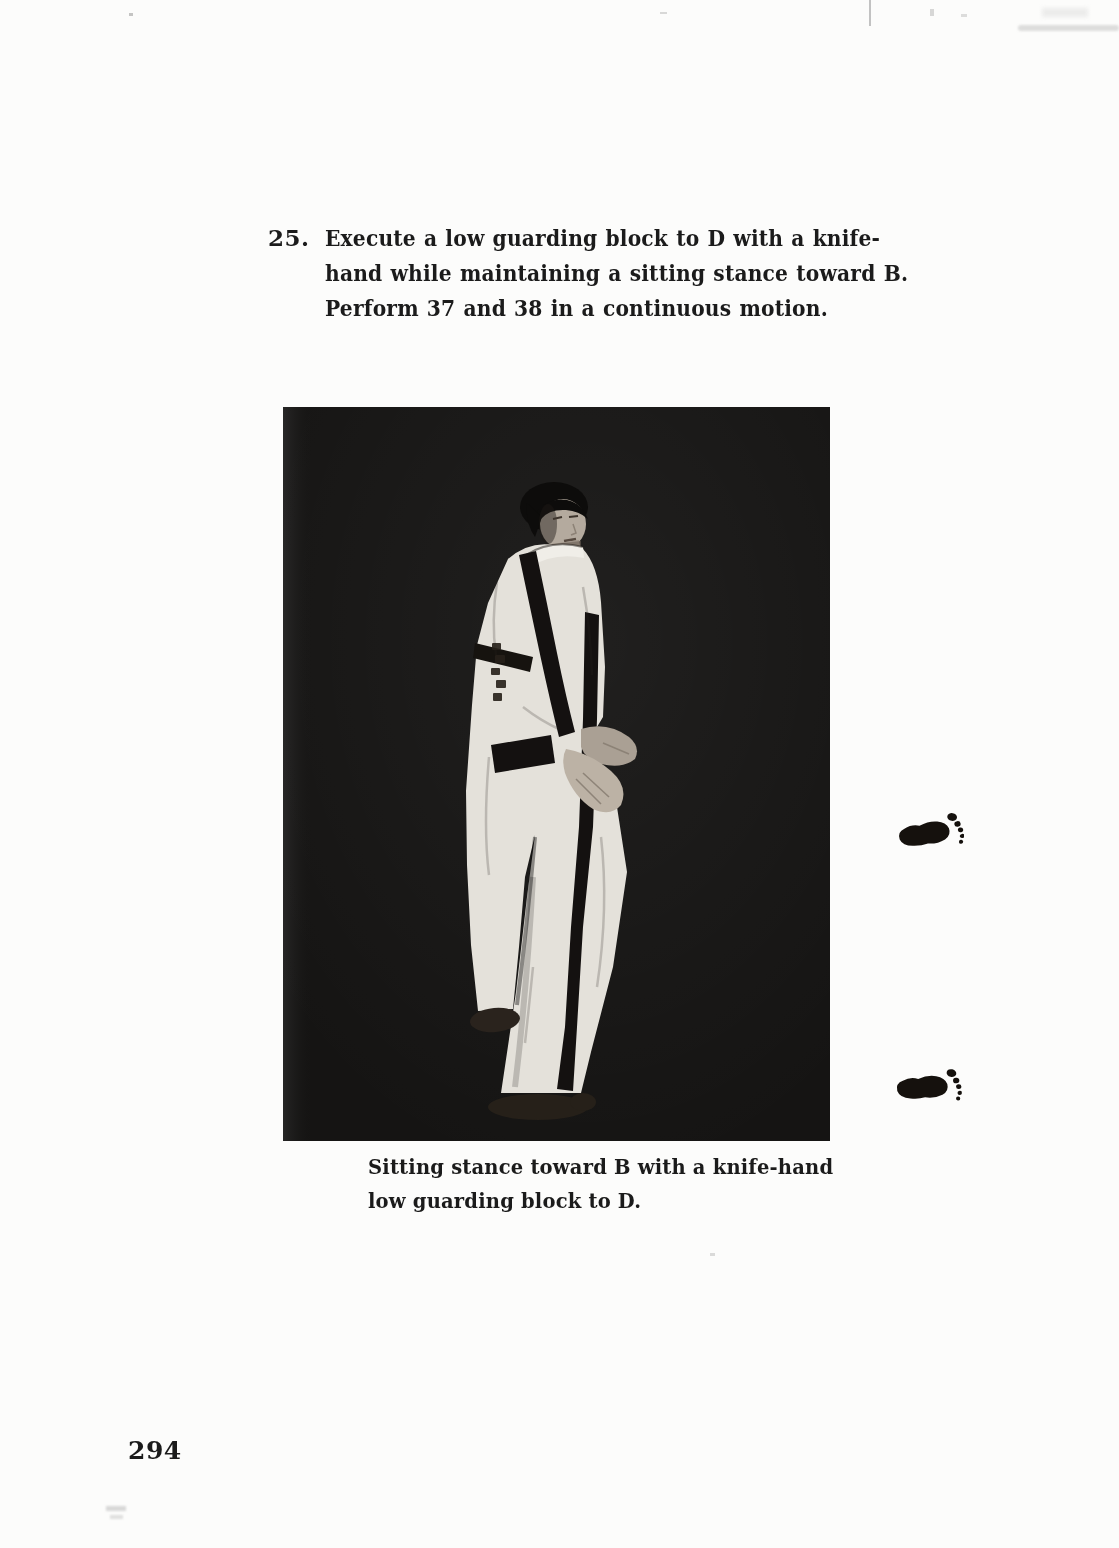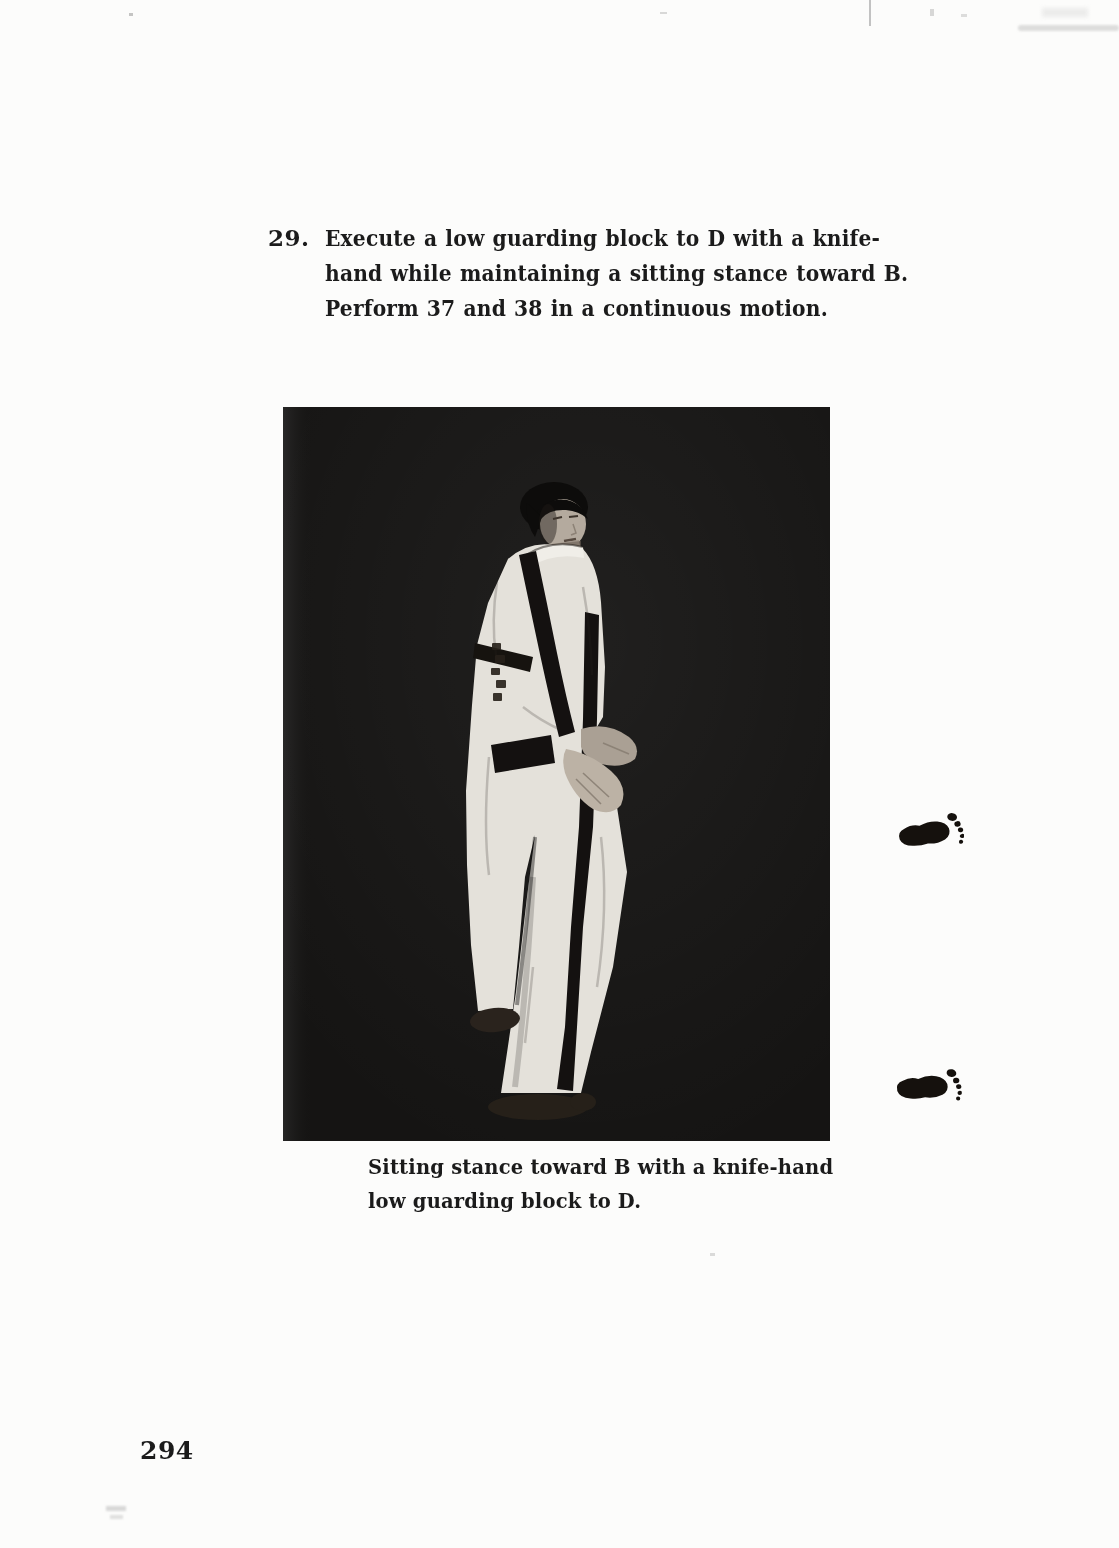--- a/index.html
+++ b/index.html
@@ -36,21 +36,21 @@
   .cap-line{
     font-size:21px;font-weight:bold;line-height:34px;white-space:nowrap;
     letter-spacing:.2px;
   }
   
   .footprint{position:absolute;}
   .fp-top{left:894px;top:812px;}
   .fp-bottom{left:892px;top:1066px;transform:rotate(3deg);}
   
   .pagenum{
-    position:absolute;left:140px;top:1436px;
+    position:absolute;left:128px;top:1436px;
     font-size:25px;font-weight:bold;letter-spacing:.5px;
   }
   
   .art{position:absolute;}
   .a1{left:869px;top:0;width:2px;height:26px;background:rgba(125,125,125,.45);}
   .a2{left:1018px;top:25px;width:101px;height:6px;background:rgba(175,175,175,.4);border-radius:3px;filter:blur(1px);}
   .a3{left:1042px;top:8px;width:46px;height:9px;background:rgba(205,205,205,.35);filter:blur(2px);}
   .a4{left:129px;top:13px;width:4px;height:3px;background:rgba(140,140,140,.5);}
   .a5{left:930px;top:9px;width:4px;height:7px;background:rgba(160,160,160,.4);}
   .a6{left:961px;top:14px;width:6px;height:3px;background:rgba(160,160,160,.35);}
@@ -58,21 +58,21 @@
   .a8{left:106px;top:1506px;width:20px;height:5px;background:rgba(150,150,150,.35);filter:blur(1px);}
   .a9{left:110px;top:1515px;width:13px;height:4px;background:rgba(160,160,160,.3);filter:blur(1px);}
   .a10{left:710px;top:1253px;width:5px;height:3px;background:rgba(155,155,155,.35);}
 </style>
 </head>
 <body>
 
 <div class="page">
 
   <div class="instruction">
-    <span class="ins-num">29.</span>
+    <span class="ins-num">25.</span>
     <div class="ins-lines">
       <div class="ins-line">Execute a low guarding block to D with a knife-</div>
       <div class="ins-line">hand while maintaining a sitting stance toward B.</div>
       <div class="ins-line">Perform 37 and 38 in a continuous motion.</div>
     </div>
   </div>
 
   <figure class="photo">
     <svg viewBox="0 0 547 734" width="547" height="734" preserveAspectRatio="none" xmlns="http://www.w3.org/2000/svg">
       <defs>

